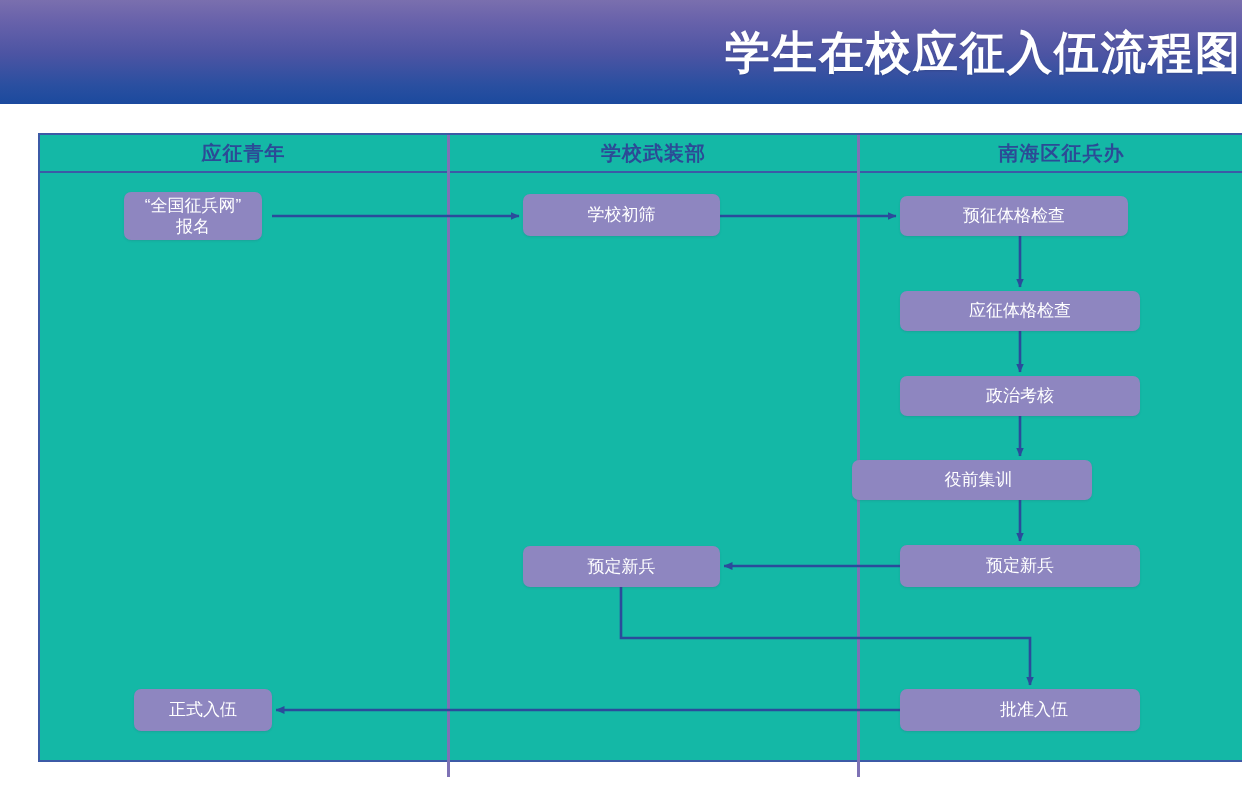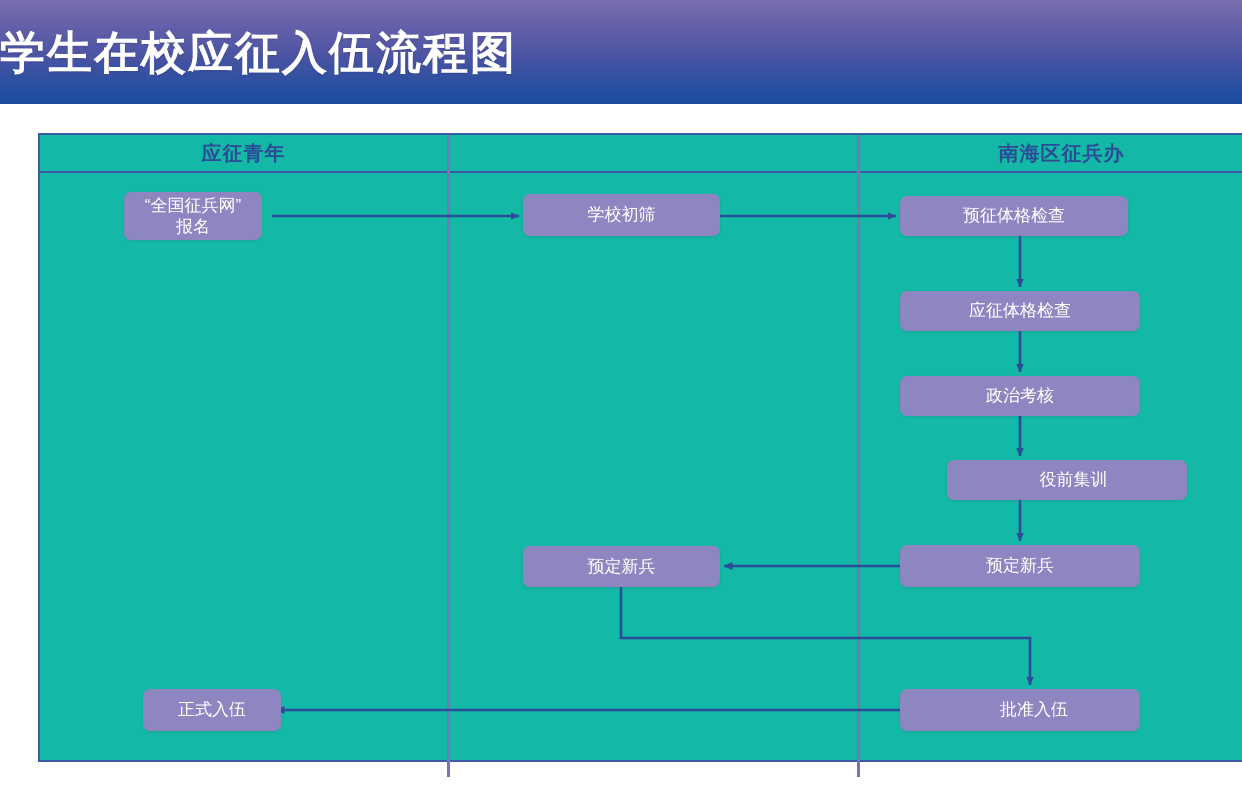--- a/index.html
+++ b/index.html
@@ -17,21 +17,21 @@
 
   
   #banner {
     position: absolute;
     left: 0; top: 0;
     width: 1242px;
     height: 104px;
     background: linear-gradient(to bottom, #7a6fae 0%, #6a63ab 18%, #4c54a3 52%, #2a4fa0 82%, #1b4a9e 100%);
     display: flex;
     align-items: center;
-    justify-content: flex-start;
+    justify-content: flex-end;
   }
   #banner-title {
     color: #ffffff;
     font-size: 45px;
     font-weight: bold;
     letter-spacing: 2px;
     line-height: 1;
     text-shadow: 0 1px 2px rgba(0,0,0,0.12);
     white-space: nowrap;
   }
@@ -102,43 +102,44 @@
     align-items: center;
     justify-content: center;
     text-align: center;
     line-height: 1.25;
     box-sizing: border-box;
     box-shadow: 0 1px 2px rgba(60,60,90,0.16);
   }
 
   
   #n-register { left: 124px; top: 192px; width: 138px; height: 48px; }
-  #n-enlist   { left: 134px; top: 689px; width: 138px; height: 42px; margin-left: 9px; }
+  #n-enlist   { left: 134px; top: 689px; width: 138px; height: 42px; }
   
   #n-screen   { left: 523px; top: 194px; width: 197px; height: 42px; text-align: center; }
   #n-publicity{ left: 523px; top: 546px; width: 197px; height: 41px; }
   
   #n-prephys  { left: 900px; top: 196px; width: 228px; height: 40px; }
   #n-physical { left: 900px; top: 291px; width: 240px; height: 40px; }
   #n-political{ left: 900px; top: 376px; width: 240px; height: 40px; text-align: center; }
-  #n-training { left: 947px; top: 460px; width: 240px; height: 40px; padding-left: 13px; }
+  #n-training { left: 852px; top: 460px; width: 240px; height: 40px; padding-left: 13px; }
   #n-recruit  { left: 900px; top: 545px; width: 240px; height: 42px; }
   #n-approve  { left: 900px; top: 689px; width: 240px; height: 42px; padding-left: 28px; }
 </style>
 </head>
 <body>
 
 <div id="banner">
   <div id="banner-title">学生在校应征入伍流程图</div>
 </div>
 
 <div id="table">
 
   <div class="head-row">
     <div class="head-cell c0">应征青年</div>
+    <div class="head-cell c1">学校武装部</div>
     <div class="head-cell c2">南海区征兵办</div>
   </div>
 
   <div class="vdiv d1"></div>
   <div class="vdiv d2"></div>
 </div>
 
 <svg id="canvas" width="1242" height="788" viewBox="0 0 1242 788" xmlns="http://www.w3.org/2000/svg">
   <defs>
     <marker id="arrowhead" markerWidth="9" markerHeight="8" refX="8.5" refY="4" orient="auto" markerUnits="userSpaceOnUse">

